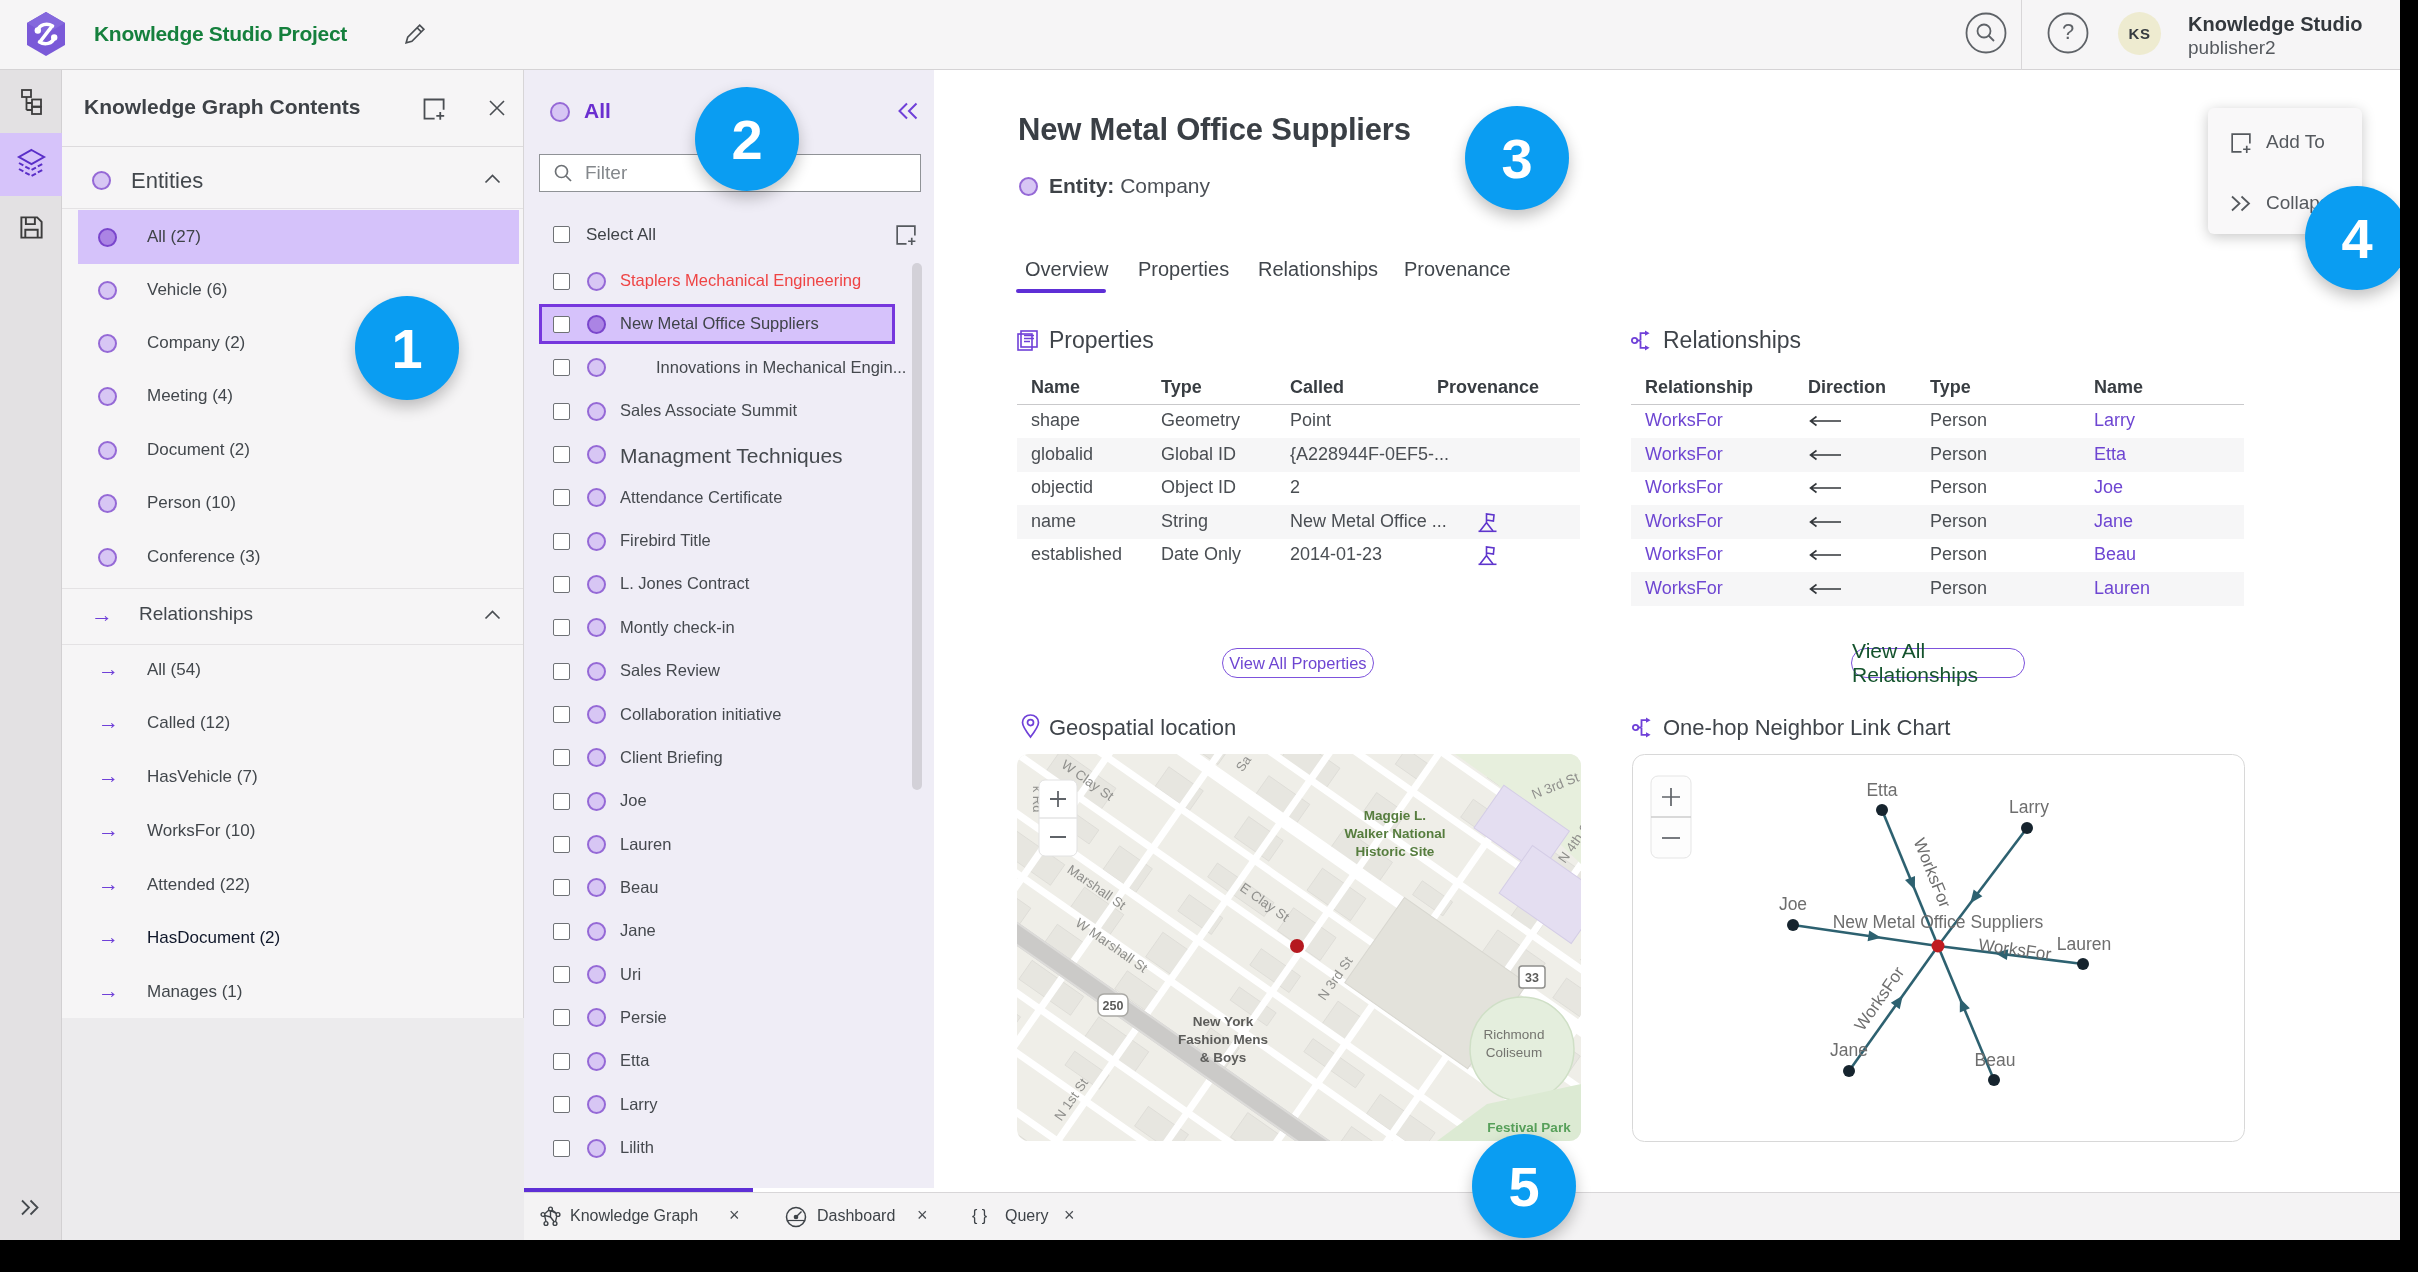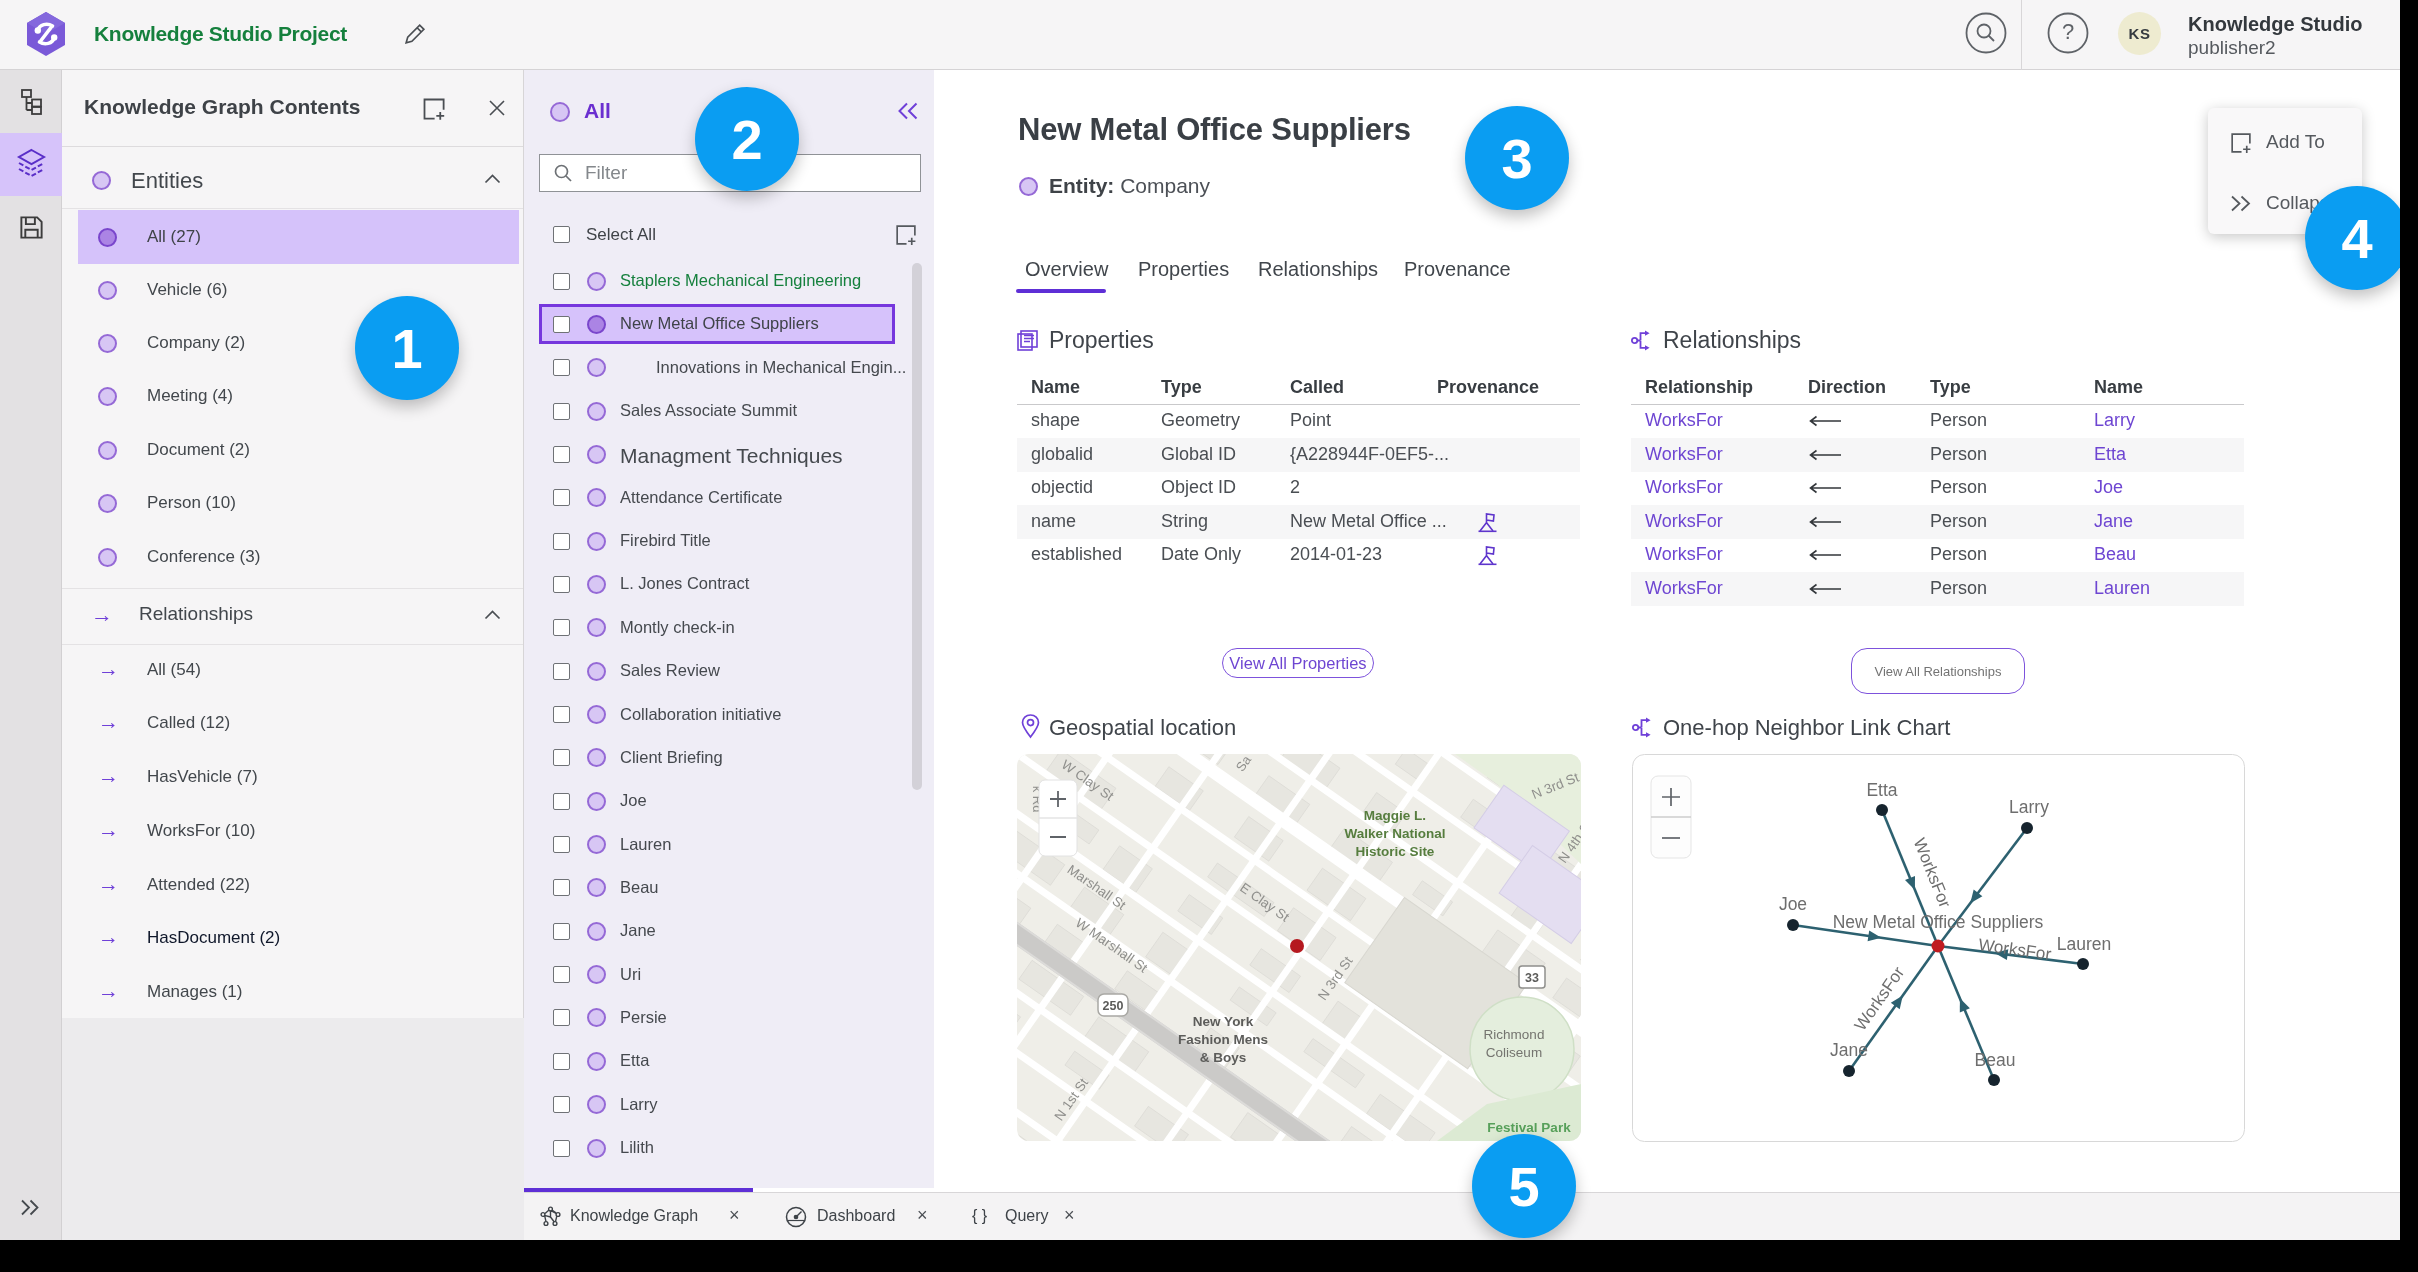--- a/index.html
+++ b/index.html
@@ -140,21 +140,21 @@
 
 <div class="chk" style="left:553px;top:226px;"></div>
 <div class="txt" style="left:586px;top:225px;font-size:17px;color:#3f4348;">Select All</div>
 <svg class="abs" style="left:893px;top:222px" width="25" height="25" viewBox="0 0 24 24" fill="none" stroke="#55595e" stroke-width="1.6">
  <path d="M21 13 V4 H4 V21 H13"></path>
       <path d="M18 15 V22 M14.5 18.5 H21.5"></path>
 </svg>
 <div class="abs" style="left:912px;top:263px;width:10px;height:527px;background:#d3d1d8;border-radius:5px;"></div>
 <div class="chk" style="left:553px;top:272.5px;"></div>
 <div class="circ" style="left:586.5px;top:271.5px;width:19px;height:19px;background:#d7c6f4;border:2px solid #9569d6;"></div>
-<div class="txt" style="left:620px;top:271px;font-size:16.5px;color:#15803d;">Staplers Mechanical Engineering</div>
+<div class="txt" style="left:620px;top:271px;font-size:16.5px;color:#ef4444;">Staplers Mechanical Engineering</div>
 <div class="abs" style="left:539px;top:304.35px;width:356px;height:40px;background:#d6c2fb;border:3px solid #7637dd;box-sizing:border-box;"></div>
 <div class="chk" style="left:553px;top:315.85px;"></div>
 <div class="circ" style="left:586.5px;top:314.85px;width:19px;height:19px;background:#ab84e4;border:2px solid #7a46cc;"></div>
 <div class="txt" style="left:620px;top:314.35px;font-size:16.5px;color:#3f4348;">New Metal Office Suppliers</div>
 <div class="chk" style="left:553px;top:359.2px;"></div>
 <div class="circ" style="left:586.5px;top:358.2px;width:19px;height:19px;background:#d7c6f4;border:2px solid #9569d6;"></div>
 <div class="txt" style="left:620px;top:357.7px;font-size:16.5px;color:#45494e;margin-left:36px;">Innovations in Mechanical Engin...</div>
 <div class="chk" style="left:553px;top:402.55px;"></div>
 <div class="circ" style="left:586.5px;top:401.55px;width:19px;height:19px;background:#d7c6f4;border:2px solid #9569d6;"></div>
 <div class="txt" style="left:620px;top:401.05px;font-size:16.5px;color:#45494e;">Sales Associate Summit</div>
@@ -301,22 +301,22 @@
       <path d="M33 6 H3 M8.5 1.5 L2.5 6 L8.5 10.5"></path>
     </svg>
 <div class="txt" style="left:1930px;top:544.4px;font-size:18px;color:#4a4e53;">Person</div>
 <div class="txt" style="left:2094px;top:544.4px;font-size:18px;color:#6e46d2;">Beau</div>
 <div class="txt" style="left:1645px;top:578px;font-size:18px;color:#6e46d2;">WorksFor</div>
 <svg class="abs" style="left:1808px;top:583px" width="34" height="12" viewBox="0 0 34 12" fill="none" stroke="#33373b" stroke-width="1.6">
       <path d="M33 6 H3 M8.5 1.5 L2.5 6 L8.5 10.5"></path>
     </svg>
 <div class="txt" style="left:1930px;top:578px;font-size:18px;color:#4a4e53;">Person</div>
 <div class="txt" style="left:2094px;top:578px;font-size:18px;color:#6e46d2;">Lauren</div>
-<div class="abs vc" style="left:1851px;top:648px;width:174px;height:46px;border:1.5px solid #7d52dc;border-radius:16px;
- box-sizing:border-box;justify-content:center;font-size:13px;color:#737373;">View All Relationships</div>
+<div class="abs vc" style="left:1851px;top:648px;width:174px;height:30px;border:1.5px solid #7d52dc;border-radius:16px;
+ box-sizing:border-box;justify-content:center;font-size:21px;color:#14532d;">View All Relationships</div>
 <svg class="abs" style="left:1021px;top:714px" width="19" height="25" viewBox="0 0 19 25" fill="none" stroke="#6f40d8" stroke-width="1.7">
  <path d="M9.5 23 C4 16 1.5 12 1.5 8.6 C1.5 4.3 5 1 9.5 1 C14 1 17.5 4.3 17.5 8.6 C17.5 12 15 16 9.5 23 Z"></path>
  <circle cx="9.5" cy="8.6" r="3"></circle>
 </svg>
 <div class="txt" style="left:1049px;top:715px;font-size:22px;color:#3f444a;">Geospatial location</div>
 <svg class="abs" style="left:1631px;top:716px" width="23" height="22" viewBox="0 0 21 22" fill="none" stroke="#6f40d8" stroke-width="1.8">
  <circle cx="3.6" cy="11.5" r="2.7"></circle>
  <path d="M6.5 11.5 H9.5 M9.5 11.5 V4.2 H14.5 M9.5 12 V18.8 H14.5"></path>
  <path d="M14 1.6 L18.6 4.2 L14 6.8 Z" fill="#6f40d8" stroke="none"></path>
  <path d="M14 16.2 L18.6 18.8 L14 21.4 Z" fill="#6f40d8" stroke="none"></path>

